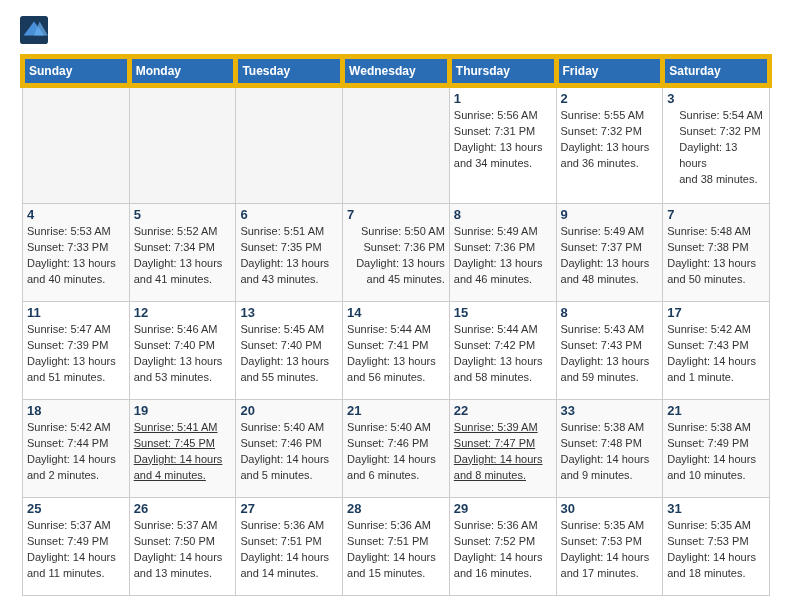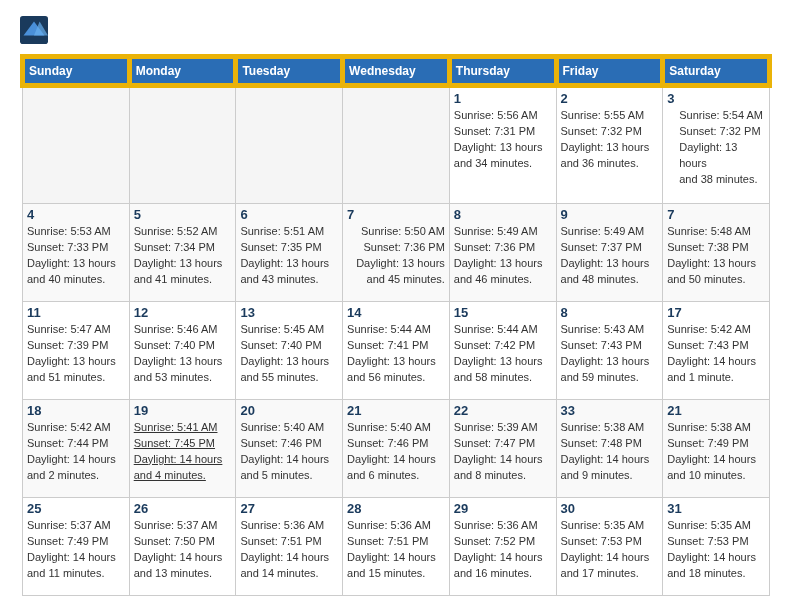--- a/index.html
+++ b/index.html
@@ -286,21 +286,21 @@
           </td>
           <td class="shaded">
             <span class="day-num">21</span>
             <div class="day-info" style="white-space: pre-line;">Sunrise: 5:40 AM
 Sunset: 7:46 PM
 Daylight: 14 hours
 and 6 minutes.</div>
           </td>
           <td class="shaded">
             <span class="day-num">22</span>
-            <div class="day-info" style="white-space: pre-line;">Sunrise: 5:39 AM
+            <div class="day-info" style="white-space: pre-line; text-decoration: underline;">Sunrise: 5:39 AM
 Sunset: 7:47 PM
 Daylight: 14 hours
 and 8 minutes.</div>
           </td>
           <td class="shaded">
             <span class="day-num">33</span>
             <div class="day-info" style="white-space: pre-line;">Sunrise: 5:38 AM
 Sunset: 7:48 PM
 Daylight: 14 hours
 and 9 minutes.</div>

